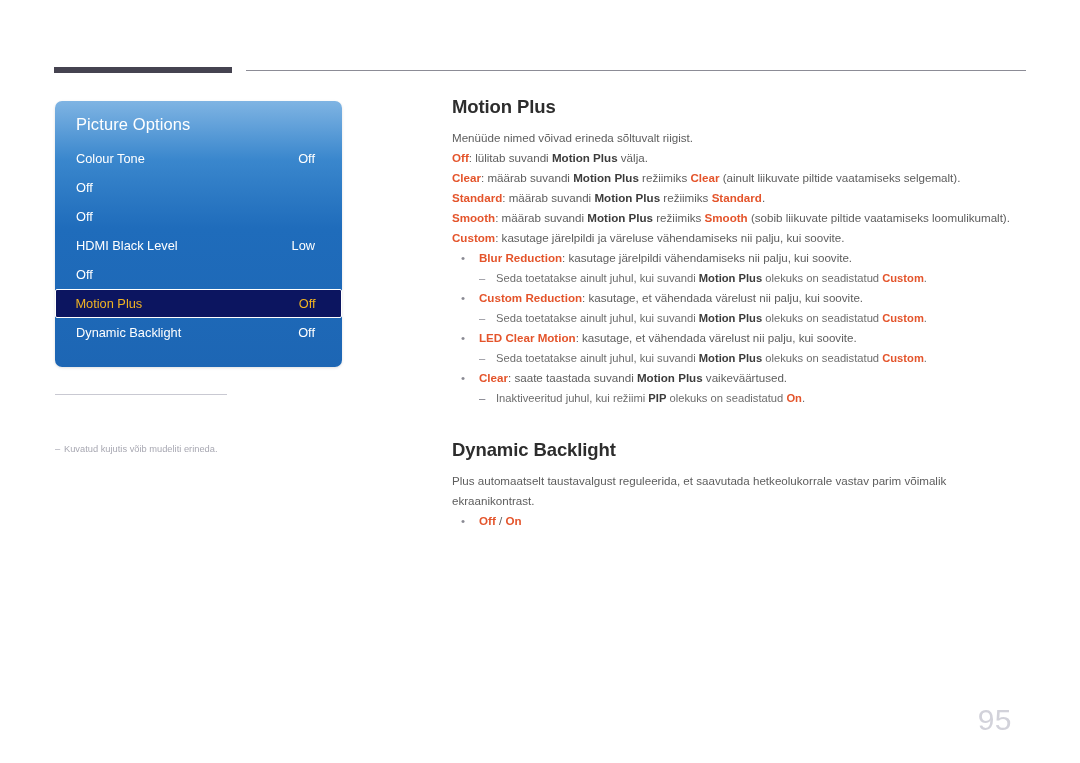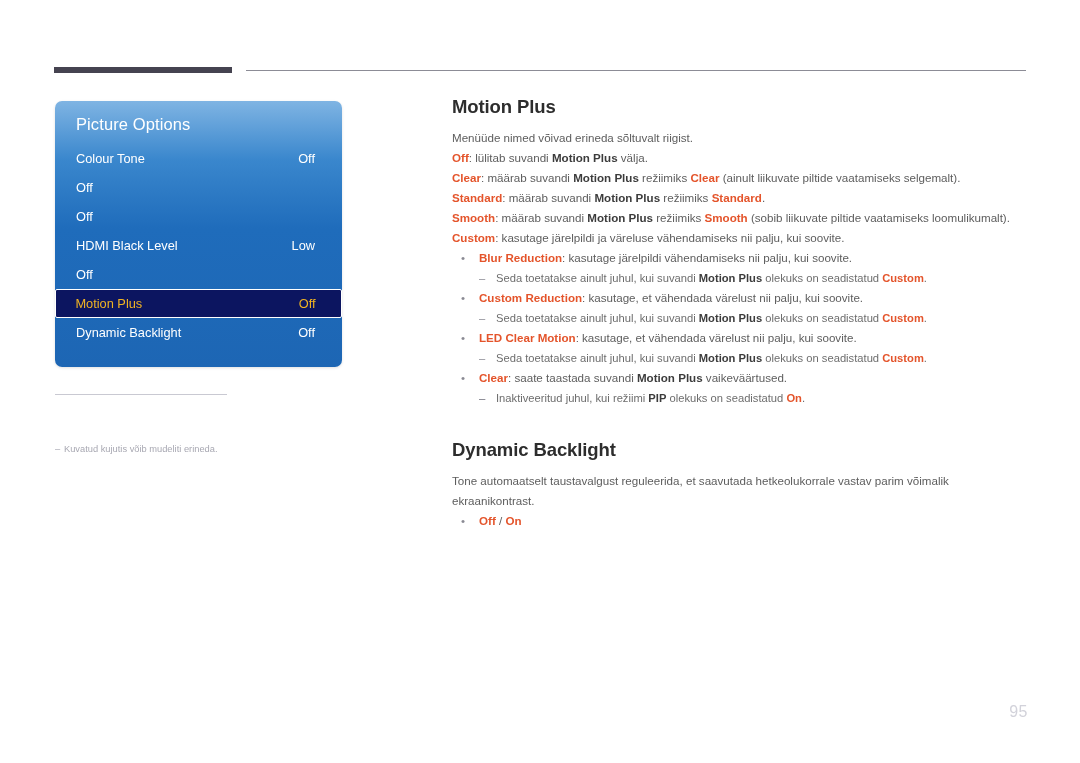--- a/index.html
+++ b/index.html
@@ -181,23 +181,23 @@
     font-size: 11.2px;
     line-height: 20px;
   }
 
   .gap-sm { height: 10px; }
   .gap-lg { height: 31px; }
 
   
   .page-num {
     position: absolute;
-    right: 52px;
+    right: 68px;
     top: 703px;
-    font-size: 16px;
+    font-size: 30px;
     color: #d2d2da;
     letter-spacing: 0.5px;
   }
 </style>
 </head>
 <body>
 
 <div class="header-rule-dark"></div>
 <div class="header-rule-thin"></div>
 
@@ -265,21 +265,21 @@
       <li><span class="marker">•</span><span class="b-acc">Clear</span><span>: saate taastada suvandi </span><span class="b-dark">Motion Plus</span><span> vaikeväärtused.</span><ul class="lvl2">
           <li><span class="marker">–</span></li>
           <li><span class="marker">–</span><span>Inaktiveeritud juhul, kui režiimi </span><span class="b-dark">PIP</span><span> olekuks on seadistatud </span><span class="b-acc">On</span><span>.</span></li>
         </ul></li>
     </ul>
 
   <div class="gap-lg"></div>
 
   <h1 class="sect">Dynamic Backlight</h1>
   <div class="gap-sm"></div>
-  <div class="para">Tone automaatselt taustavalgust reguleerida, et saavutada hetkeolukorrale vastav parim võimalik ekraanikontrast.</div>
+  <div class="para">Plus automaatselt taustavalgust reguleerida, et saavutada hetkeolukorrale vastav parim võimalik ekraanikontrast.</div>
 
   <ul class="lvl1">
     <li>
       <span class="marker">•</span>
       <span class="b-acc">Off</span><span> / </span><span class="b-acc">On</span>
     </li>
   </ul>
 </div>
 
 <div class="page-num">95</div>

